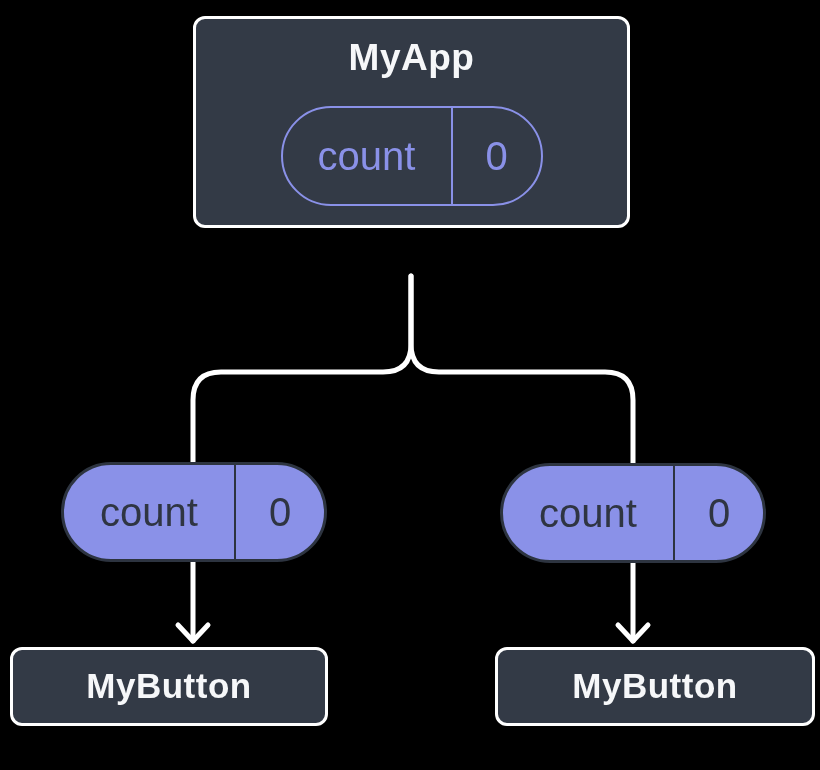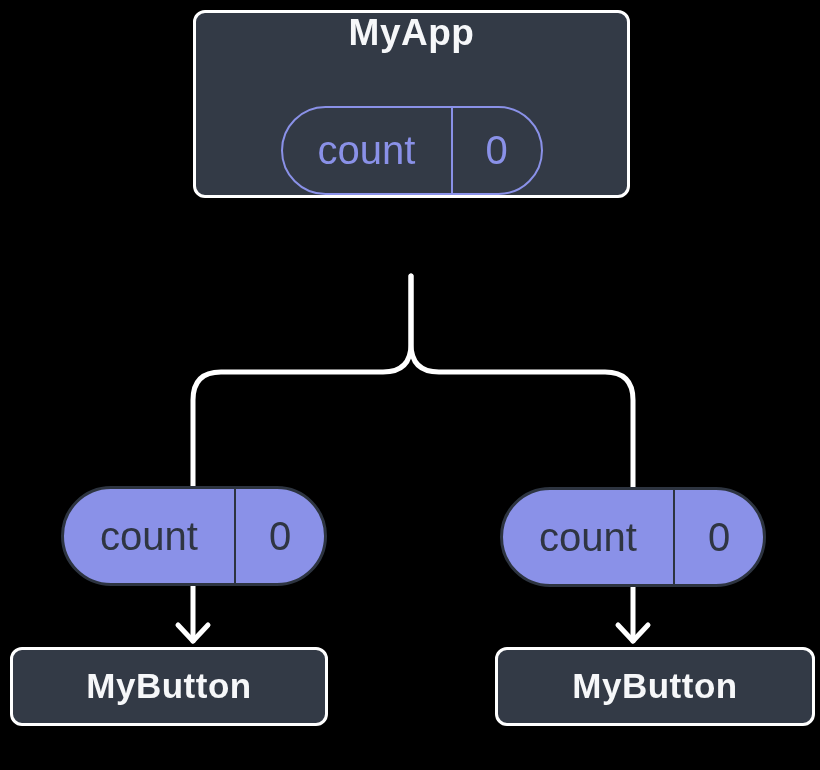--- a/index.html
+++ b/index.html
@@ -35,23 +35,23 @@
     background: var(--node-fill, #333a46);
     border: 3.5px solid var(--node-border, #ffffff);
     border-radius: 12px;
     display: flex;
     flex-direction: column;
     align-items: center;
     justify-content: center;
   }
   .node-root {
     left: 193px;
-    top: 10px;
+    top: 16px;
     width: 437px;
-    height: 188px;
+    height: 212px;
     gap: 28px;
   }
   .node-title {
     color: var(--node-text, #f6f7f9);
     font-size: 37px;
     font-weight: 700;
     letter-spacing: 0.5px;
     line-height: 1.1;
   }
   .node-child {
@@ -64,21 +64,20 @@
 
   .pill {
     box-sizing: border-box;
     height: 100px;
     border-radius: 50px;
     display: flex;
     align-items: stretch;
     overflow: hidden;
     font-size: 40px;
     line-height: 1;
-    margin-top: 24px;
   }
   .pill .cell {
     display: flex;
     align-items: center;
     justify-content: center;
   }
   .pill .cell-name  { width: 170px; flex: 0 0 auto; }
   .pill .cell-value { flex: 1 1 auto; }
   .pill .divider { width: 0; flex: 0 0 auto; }
 

